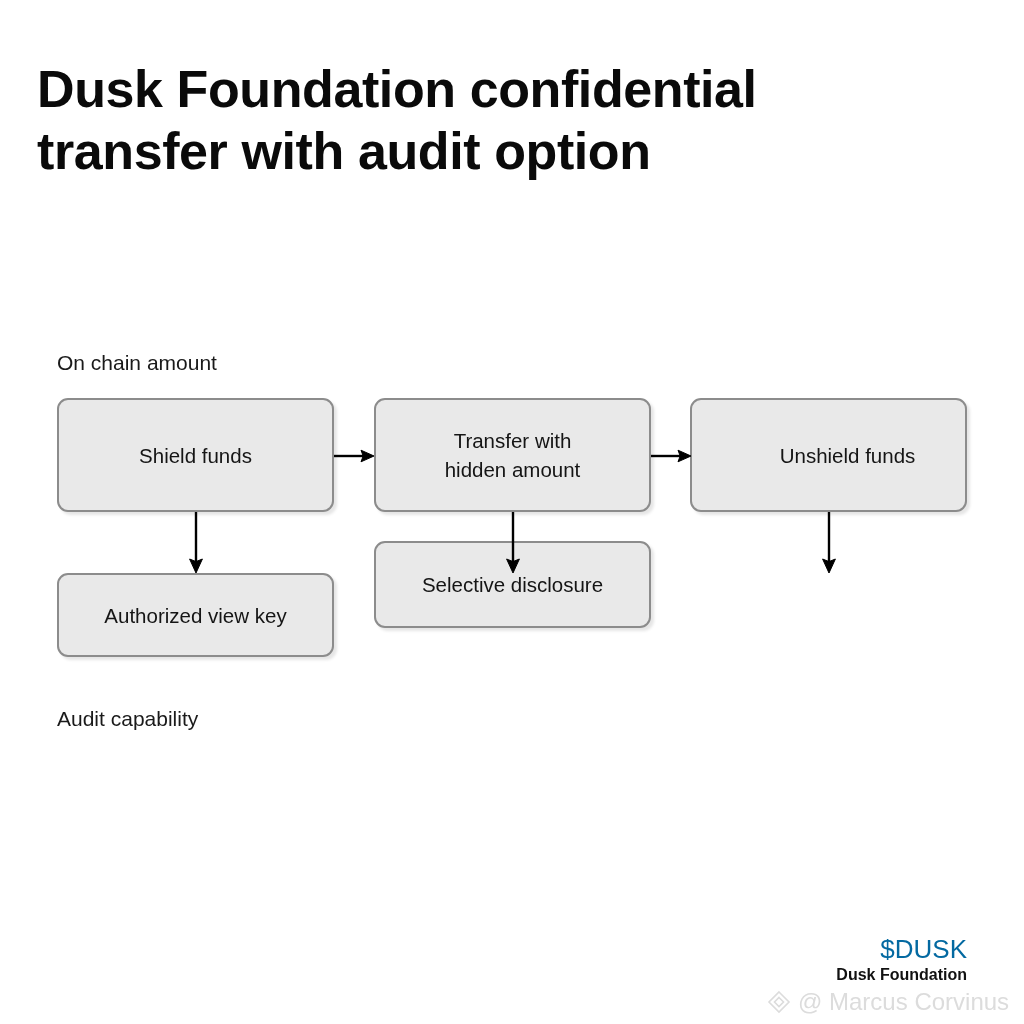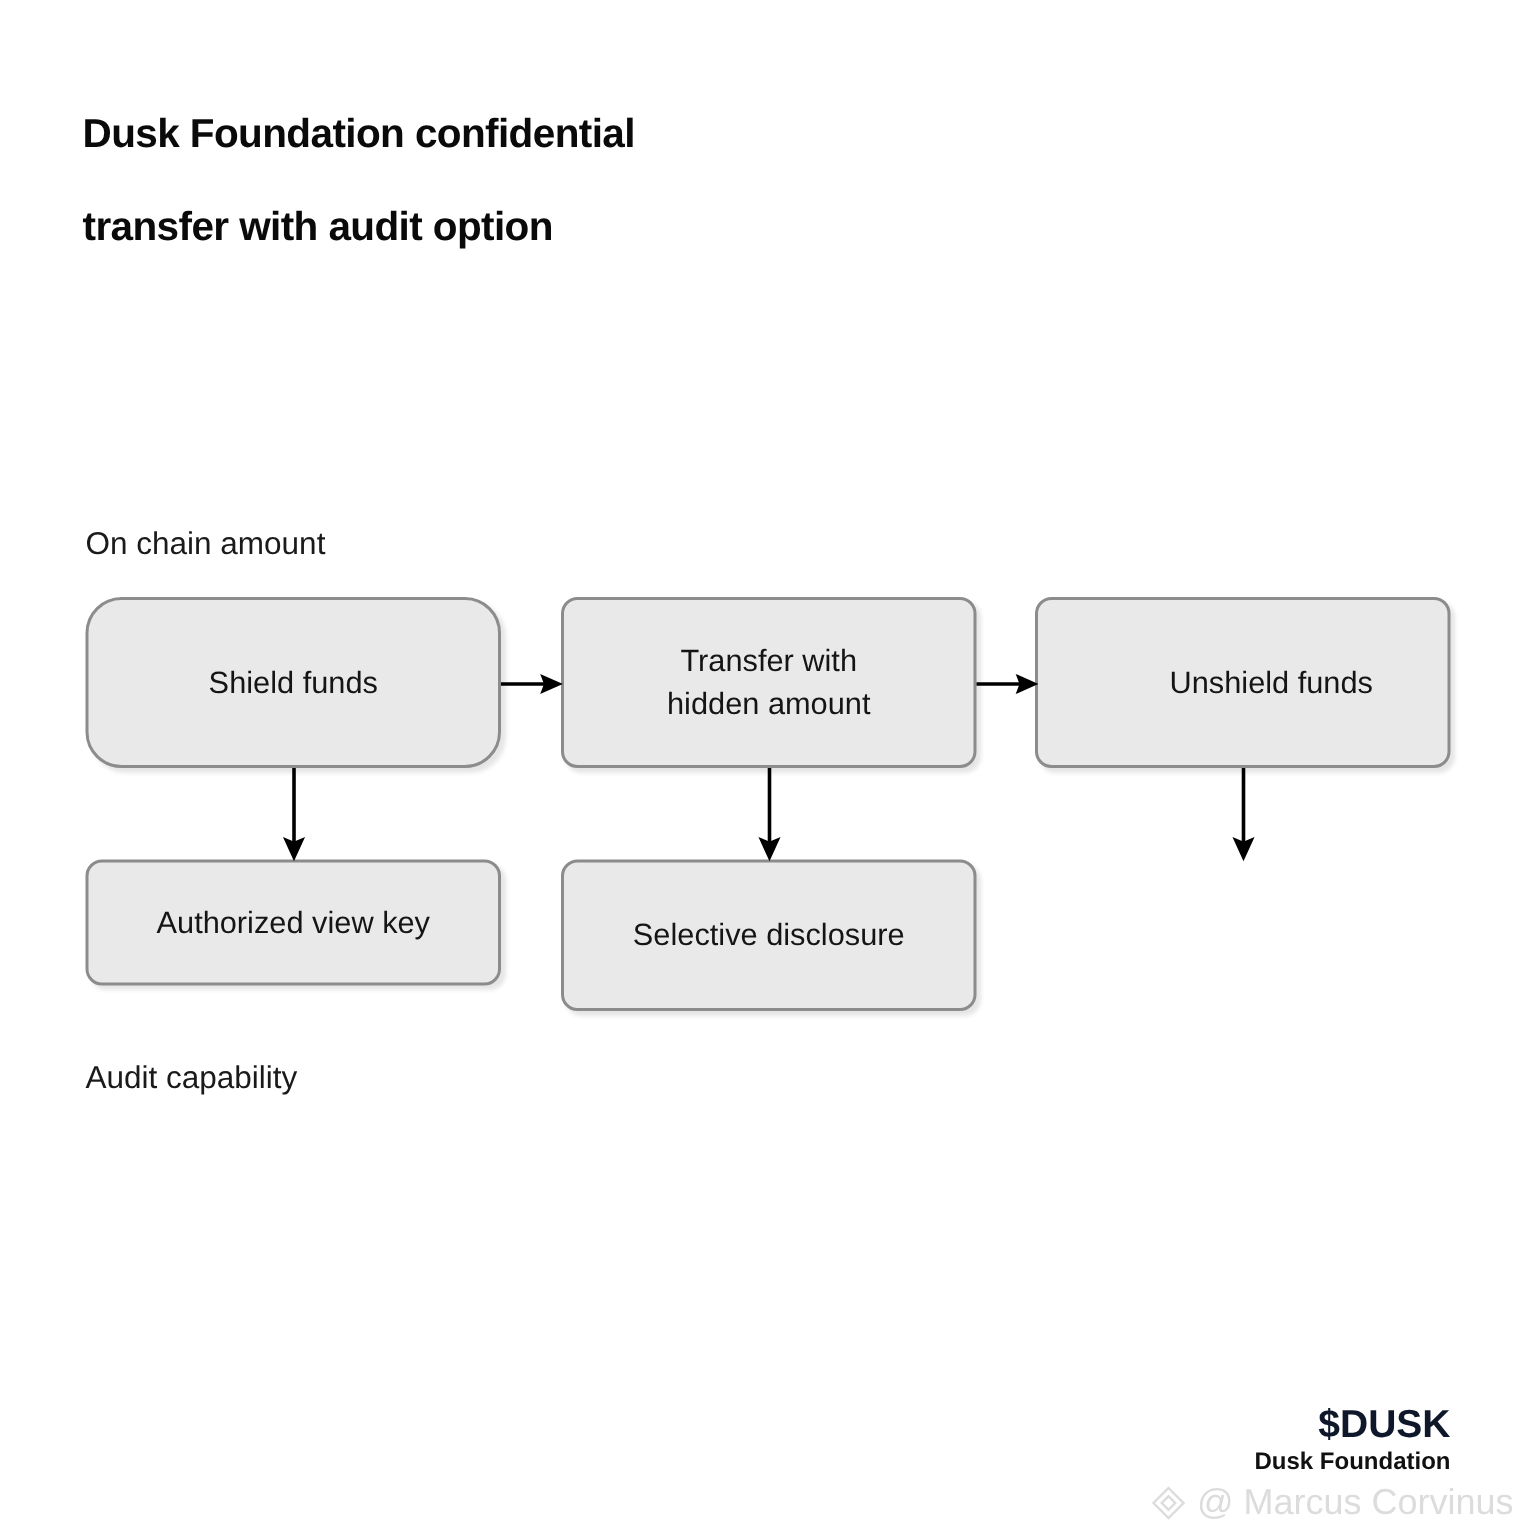--- a/index.html
+++ b/index.html
@@ -19,24 +19,24 @@
   .canvas {
     position: absolute;
     inset: 0;
     width: 1024px;
     height: 1024px;
   }
 
   
   .title {
     position: absolute;
-    left: 55px;
+    left: 37px;
     top: 58px;
     width: 760px;
-    font-size: 27px;
+    font-size: 52px;
     line-height: 62px;
     font-weight: bold;
     letter-spacing: -0.4px;
     color: #0a0a0a;
     font-family: "Liberation Sans", sans-serif;
     white-space: pre-line;
   }
 
   
   .section-label {
@@ -63,45 +63,45 @@
     text-align: center;
     font-size: 20.5px;
     line-height: 29px;
     color: #151515;
     box-shadow: 3px 3px 3px rgba(0,0,0,0.10);
     padding: 0 10px;
     white-space: pre-line;
   }
 
   
-  .n-shield   { left: 57px;  top: 398px; width: 277px; height: 114px; border-radius: 24px; }
+  .n-shield   { left: 57px;  top: 398px; width: 277px; height: 114px; }
   .n-transfer { left: 374px; top: 398px; width: 277px; height: 114px; }
   .n-unshield { left: 690px; top: 398px; width: 277px; height: 114px; padding-left: 48px; }
   
   .n-viewkey    { left: 57px;  top: 573px; width: 277px; height: 84px; }
-  .n-disclosure { left: 374px; top: 573px; width: 277px; height: 101px; }
+  .n-disclosure { left: 374px; top: 541px; width: 277px; height: 87px; }
   .n-report     { left: 690px; top: 573px; width: 277px; height: 105px; }
 
   
   .arrow {
     position: absolute;
     overflow: visible;
   }
   .arrow line, .arrow path {
     stroke: #000000;
   }
 
   
   .brand-ticker {
     position: absolute;
     right: 57px;
     top: 934px;
     font-size: 26px;
-    font-weight: bold;
-    color: #0f172a;
+    font-weight: normal;
+    color: #0369a1;
     letter-spacing: 0px;
     text-align: right;
     white-space: nowrap;
   }
   .brand-name {
     position: absolute;
     right: 57px;
     top: 966px;
     font-size: 16px;
     font-weight: bold;

